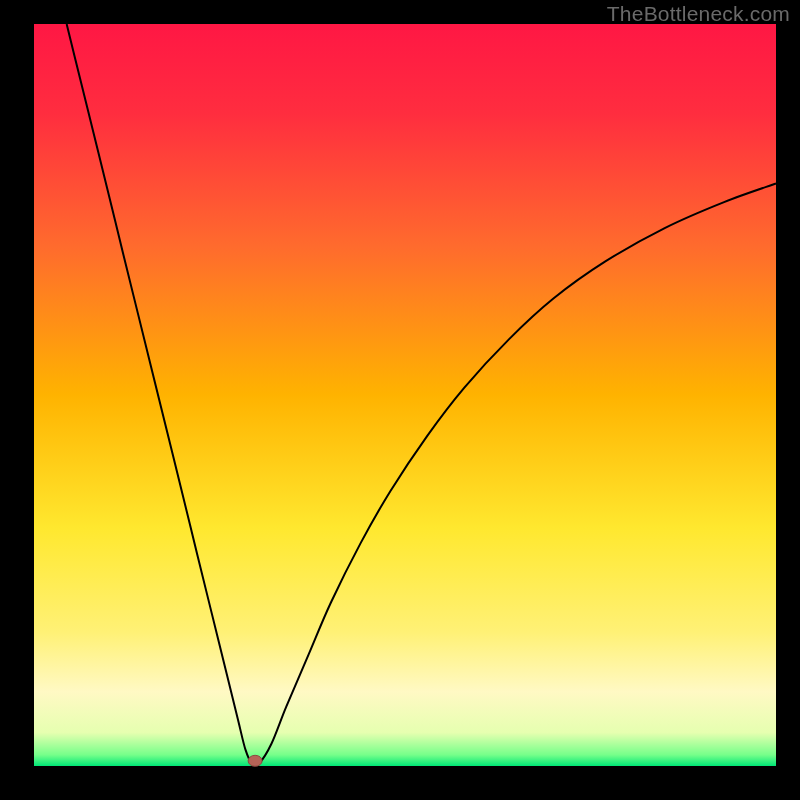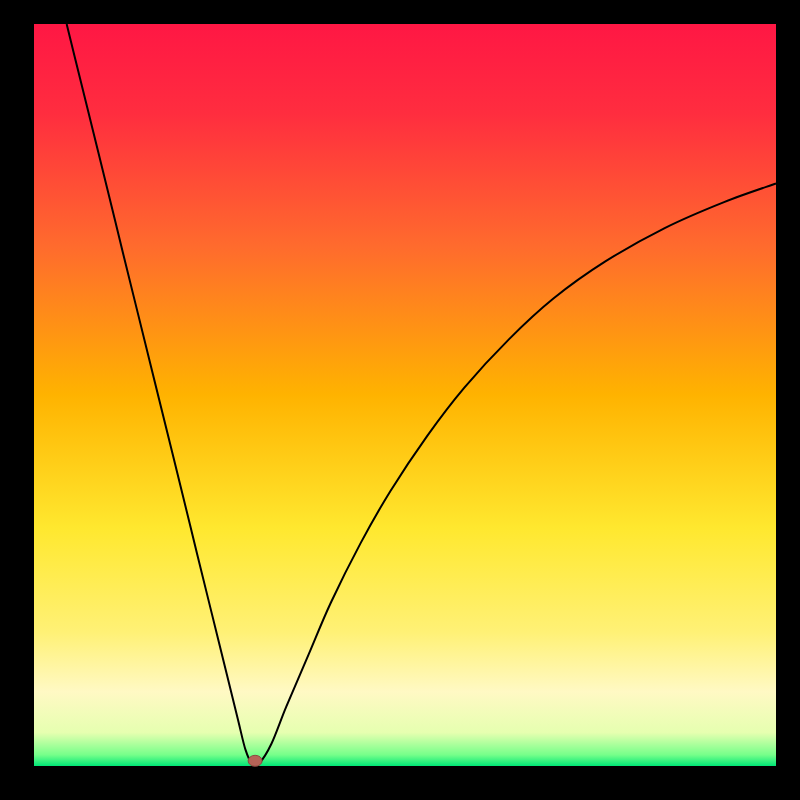--- a/index.html
+++ b/index.html
@@ -30,20 +30,21 @@
   svg {
     position: absolute;
     top: 0;
     left: 0;
   }
 </style>
 </head>
 <body>
 <div class="frame">
 
+<div class="watermark">TheBottleneck.com</div>
 
 <svg id="chart-svg" width="800" height="800" viewBox="0 0 800 800">
   <defs>
     <linearGradient id="bg-grad" x1="0" y1="0" x2="0" y2="1">
           <stop offset="0%" stop-color="#ff1744"></stop>
           <stop offset="12%" stop-color="#ff2d3f"></stop>
           <stop offset="30%" stop-color="#ff6b2d"></stop>
           <stop offset="50%" stop-color="#ffb300"></stop>
           <stop offset="68%" stop-color="#ffe82f"></stop>
           <stop offset="82%" stop-color="#fff176"></stop>

